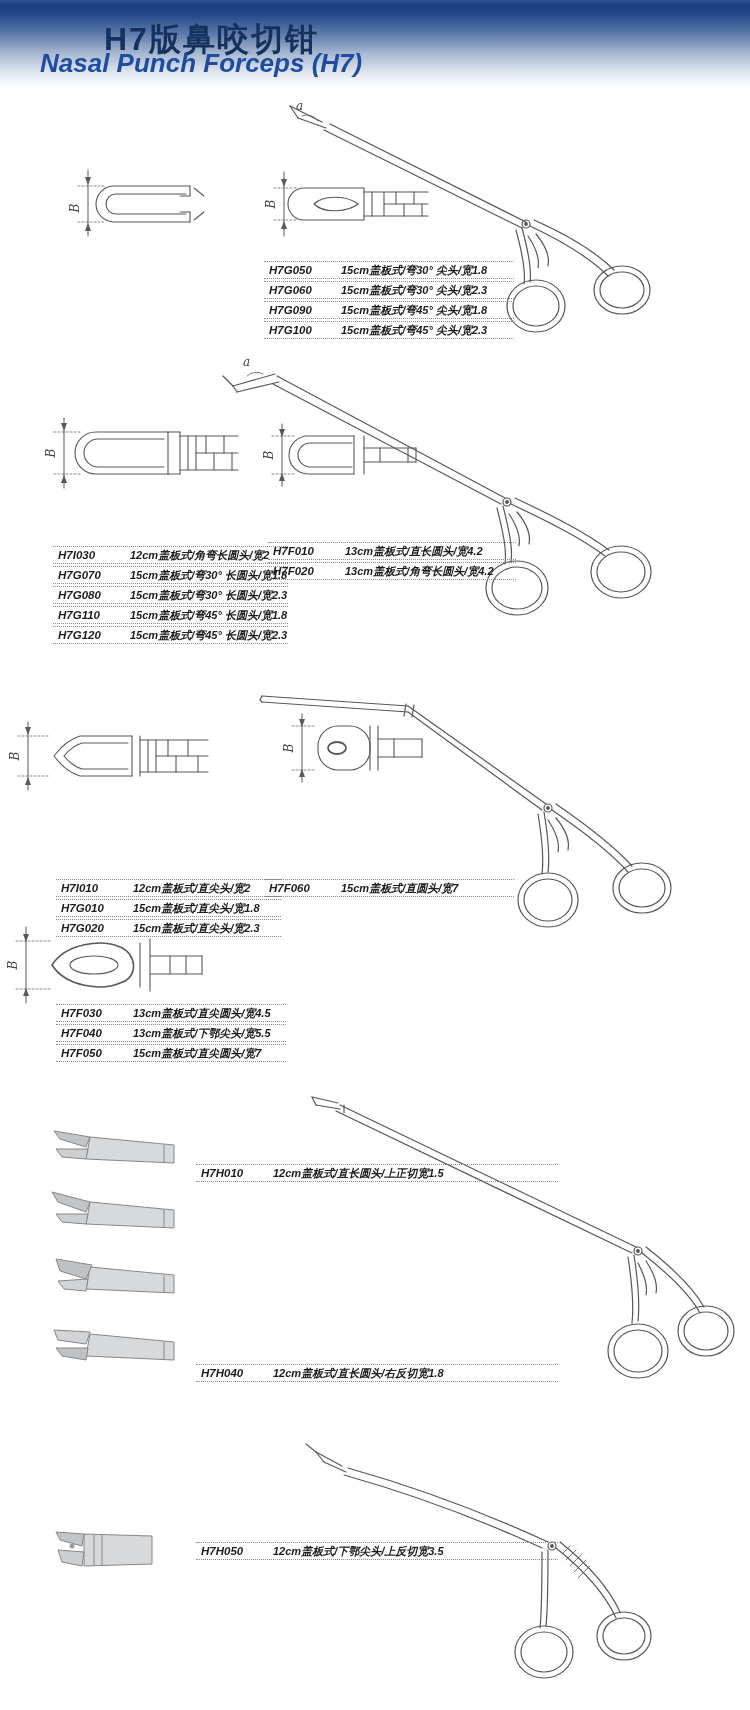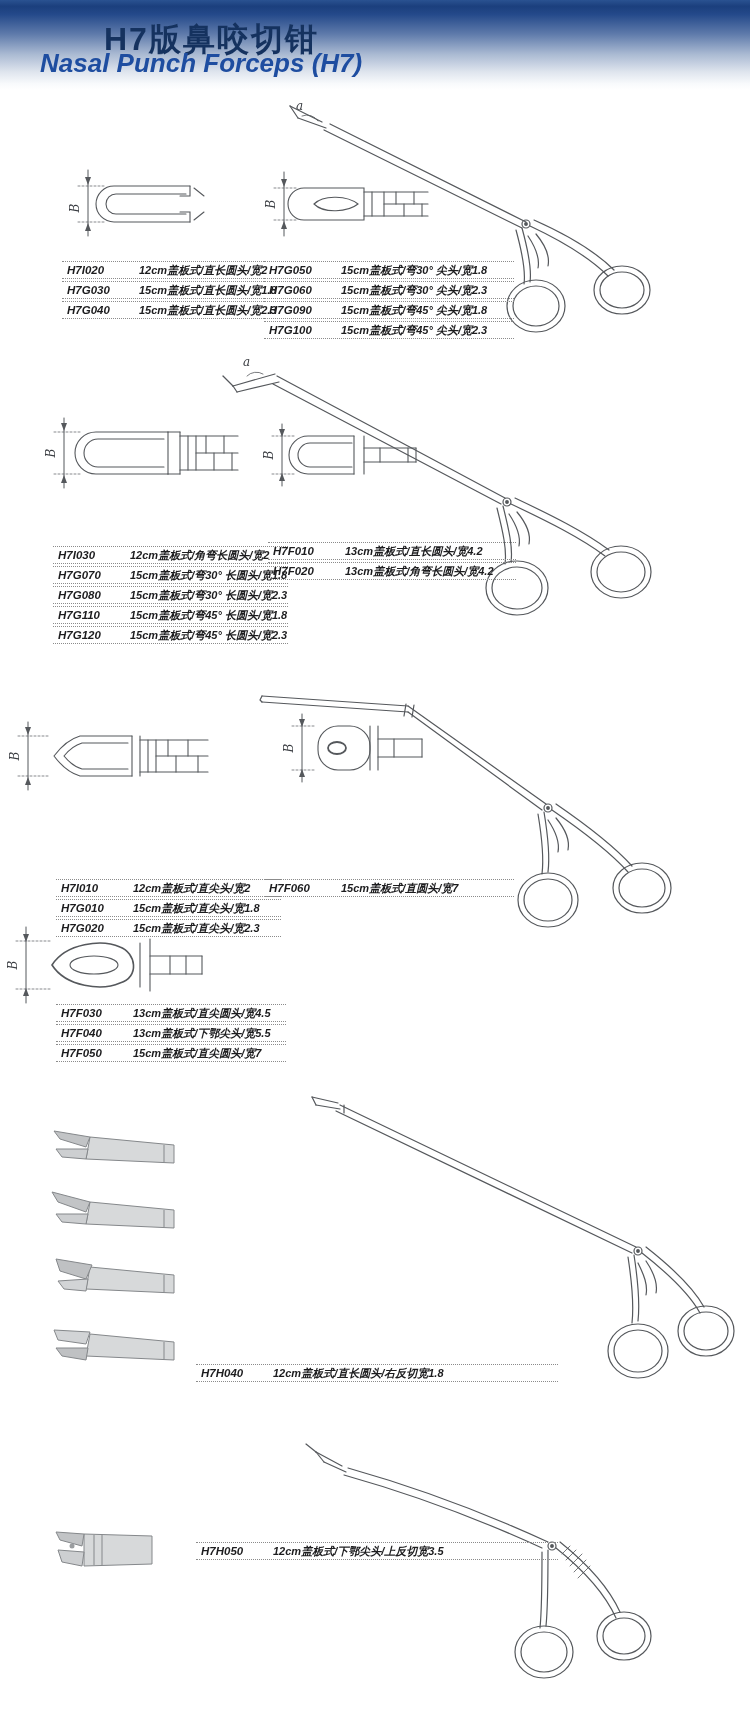--- a/index.html
+++ b/index.html
@@ -89,34 +89,20 @@
     <g stroke-width="1">
       <line x1="16" y1="0" x2="16" y2="64"></line>
       <polygon points="13,7 19,7 16,15" fill="#55585c" stroke="none"></polygon>
       <polygon points="13,57 19,57 16,49" fill="#55585c" stroke="none"></polygon>
       <line x1="6" y1="16" x2="30" y2="16" stroke-dasharray="2,2" stroke-width="0.7"></line>
       <line x1="6" y1="48" x2="30" y2="48" stroke-dasharray="2,2" stroke-width="0.7"></line>
       <text class="svglabel" x="7" y="32" stroke="none" transform="rotate(-90 7 32)" text-anchor="middle">B</text>
     </g>
   </svg>
 
-  <div class="tbl" style="left:62px;top:261px;width:216px">
-    <div class="row">
-        <span class="code">H7I020</span>
-        <span class="desc">12cm盖板式/直长圆头/宽2</span>
-      </div>
-    <div class="row">
-        <span class="code">H7G030</span>
-        <span class="desc">15cm盖板式/直长圆头/宽1.8</span>
-      </div>
-    <div class="row">
-        <span class="code">H7G040</span>
-        <span class="desc">15cm盖板式/直长圆头/宽2.3</span>
-      </div>
-  </div>
 
   <div class="tbl" style="left:264px;top:261px;width:250px">
     <div class="row">
         <span class="code">H7G050</span>
         <span class="desc">15cm盖板式/弯30° 尖头/宽1.8</span>
       </div>
     <div class="row">
         <span class="code">H7G060</span>
         <span class="desc">15cm盖板式/弯30° 尖头/宽2.3</span>
       </div>
@@ -406,20 +392,26 @@
     <polygon points="10,4 46,10 40,24 14,16" fill="#bfc1c3"></polygon>
     <polygon points="12,26 42,24 40,36 18,34" fill="#d2d4d6"></polygon>
   </svg>
   <svg class="draw" style="left:46px;top:1322px" width="135" height="48" viewBox="0 0 135 48" stroke="#85888b" stroke-width="1">
     <polygon points="44,12 128,20 128,38 40,34" fill="#d7d9da"></polygon>
       <line x1="118" y1="20" x2="118" y2="37"></line>
     <polygon points="8,8 44,10 40,22 12,18" fill="#d2d4d6"></polygon>
     <polygon points="10,26 42,26 40,38 16,34" fill="#bfc1c3"></polygon>
   </svg>
 
+  <div class="tbl" style="left:196px;top:1164px;width:362px">
+    <div class="row">
+        <span class="code">H7H010</span>
+        <span class="desc">12cm盖板式/直长圆头/上正切宽1.5</span>
+      </div>
+  </div>
   <div class="tbl" style="left:196px;top:1364px;width:362px">
     <div class="row">
         <span class="code">H7H040</span>
         <span class="desc">12cm盖板式/直长圆头/右反切宽1.8</span>
       </div>
   </div>
 
   <svg class="draw" style="left:276px;top:1440px" width="474" height="260" viewBox="0 0 474 260" fill="none" stroke="#55585c" stroke-width="1.2" stroke-linecap="round" stroke-linejoin="round">
     <g>
       <path d="M66,26 L40,12"></path>

